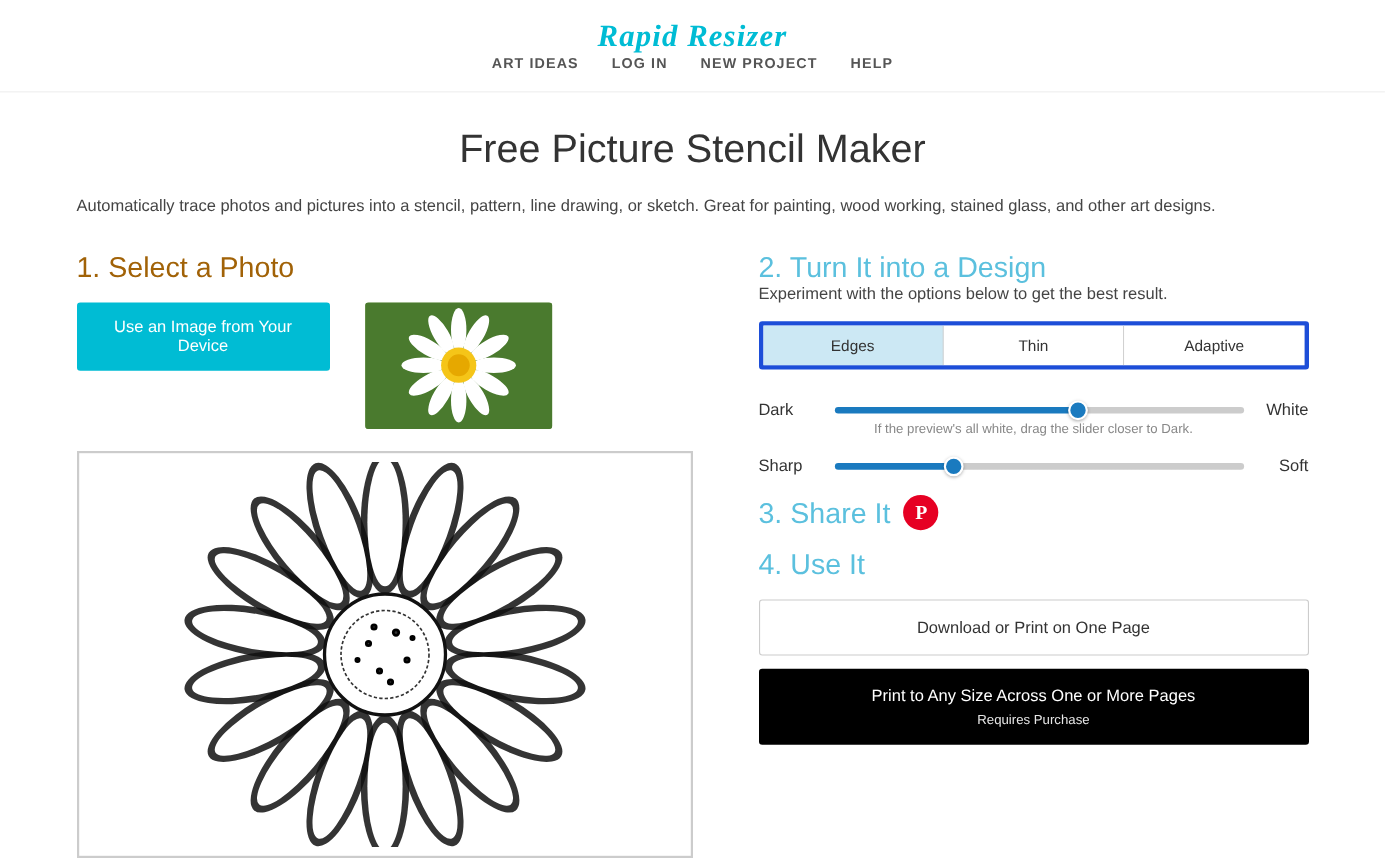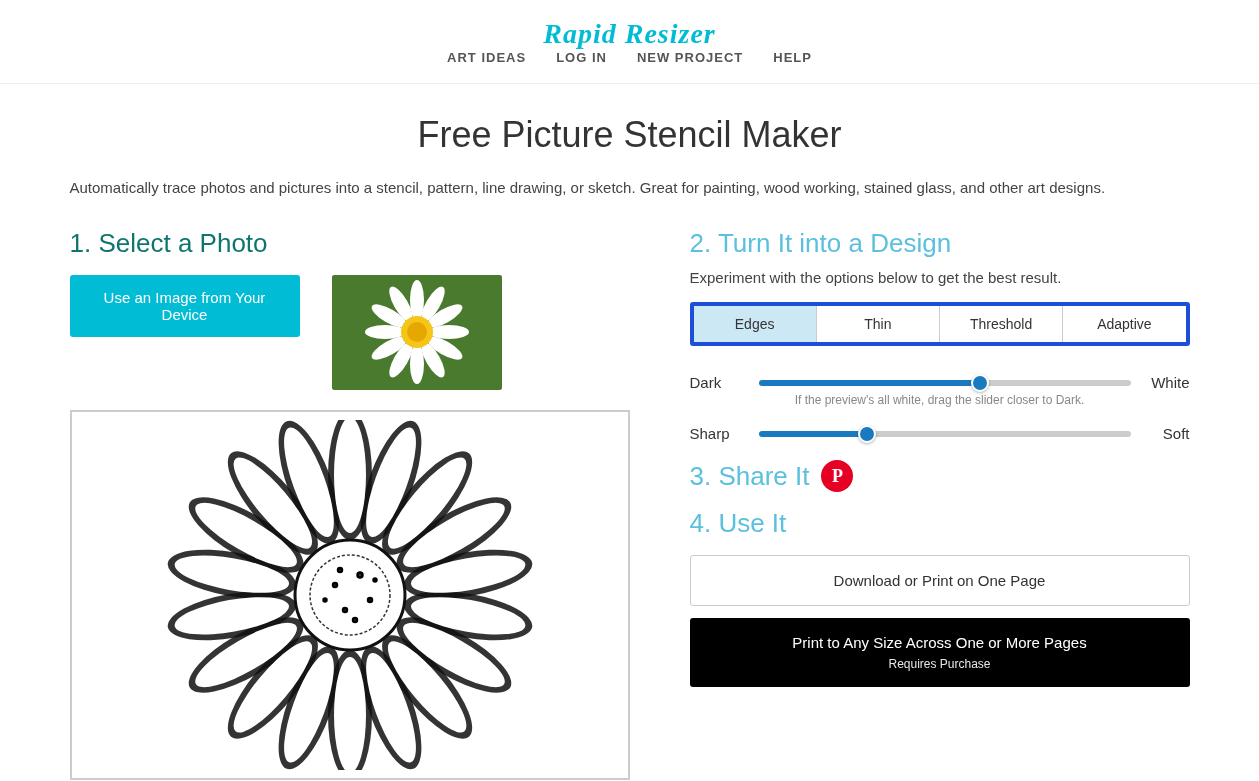--- a/index.html
+++ b/index.html
@@ -58,21 +58,21 @@
       gap: 40px;
       align-items: flex-start;
     }
 
     .left-col { flex: 0 0 580px; }
     .right-col { flex: 1; }
 
     
     .section-title {
       font-size: 26px;
-      color: #0f766e;
+      color: #a16207;
       font-family: Arial, sans-serif;
       font-weight: 300;
       margin-bottom: 16px;
     }
 
     .photo-area {
       display: flex;
       align-items: flex-start;
       gap: 32px;
       margin-bottom: 20px;
@@ -113,21 +113,20 @@
       background: #fff;
       overflow: hidden;
     }
 
     
     .right-section-title {
       font-size: 26px;
       color: #5bc0de;
       font-family: Arial, sans-serif;
       font-weight: 300;
-      margin-bottom: 10px;
     }
 
     .experiment-text {
       font-size: 15px;
       color: #444;
       font-family: Arial, sans-serif;
       margin-bottom: 16px;
     }
 
     
@@ -397,21 +396,20 @@
     </div>
 
     <div class="right-col">
       <h2 class="right-section-title">2. Turn It into a Design</h2>
       <p class="experiment-text">Experiment with the options below to get the best result.</p>
 
       
       <div class="tabs">
         <div class="tab active">Edges</div>
         <div class="tab">Thin</div>
-        <div class="tab">Threshold</div>
         <div class="tab">Adaptive</div>
       </div>
 
       
       <div class="slider-group">
         <div class="slider-row">
           <span class="slider-label">Dark</span>
           <input type="range" min="0" max="100" value="60" style="background: linear-gradient(to right, rgb(26, 122, 191) 60%, rgb(204, 204, 204) 60%);">
           <span class="slider-end-label">White</span>
         </div>

